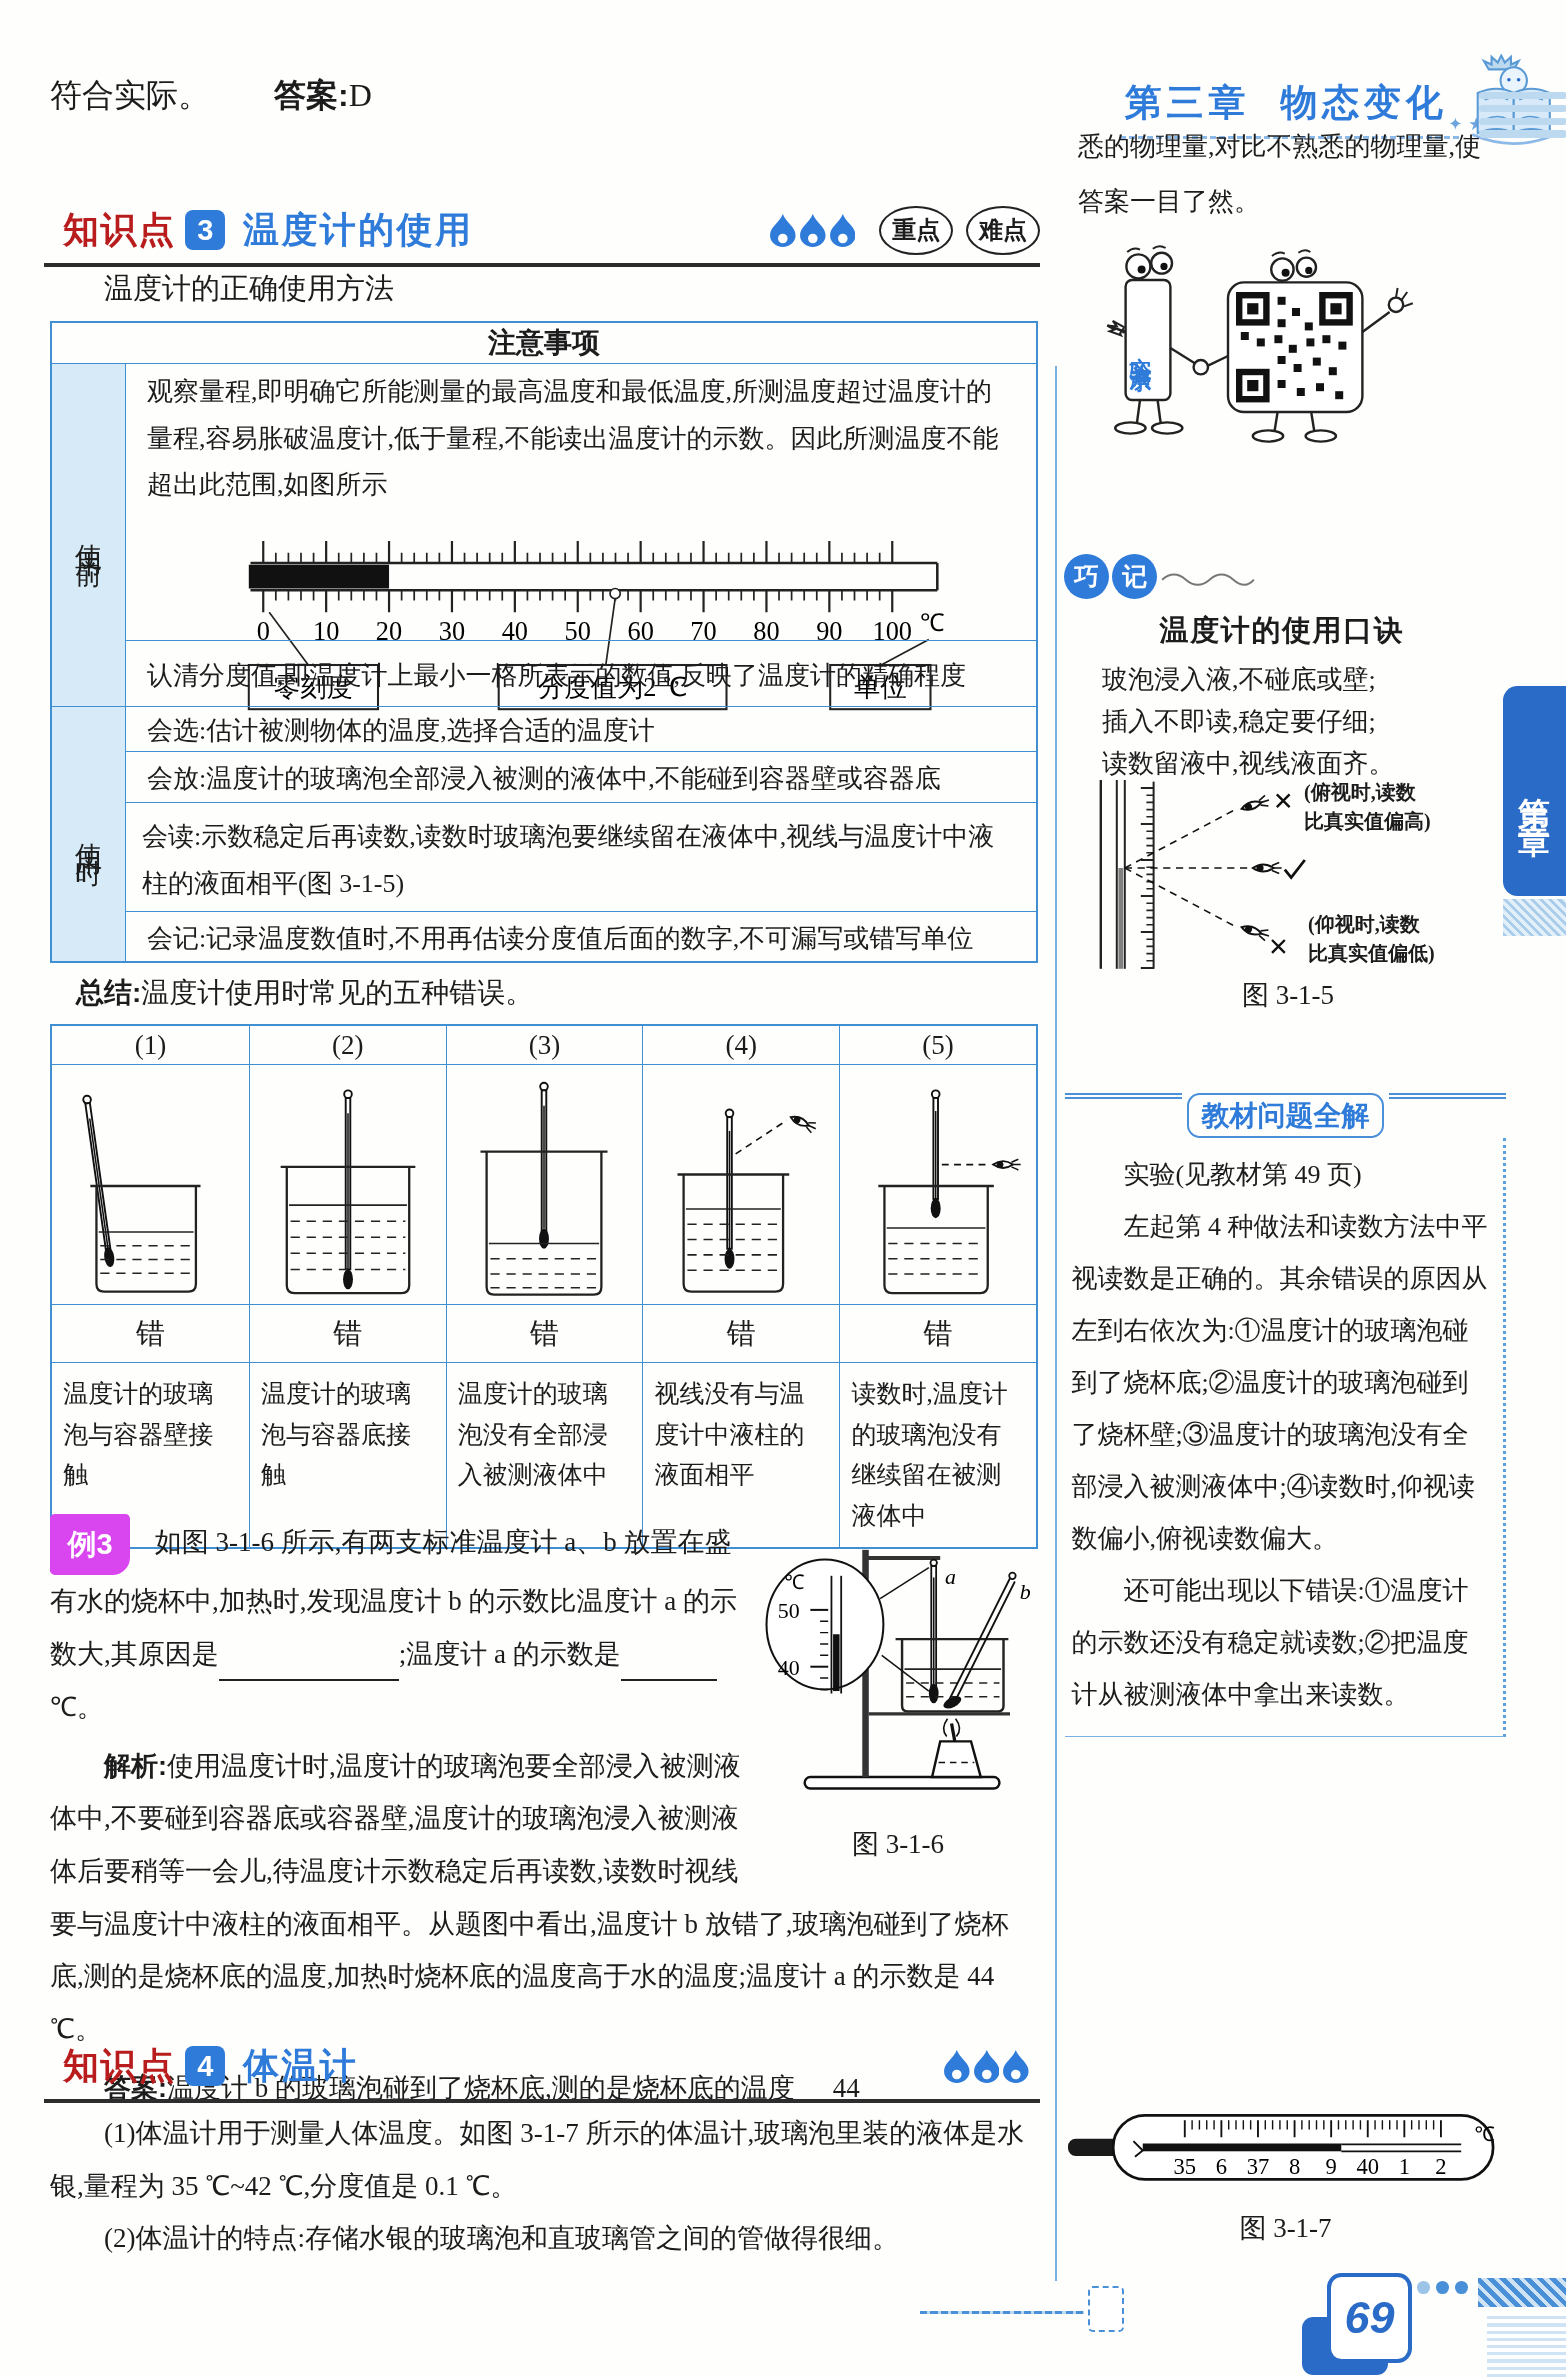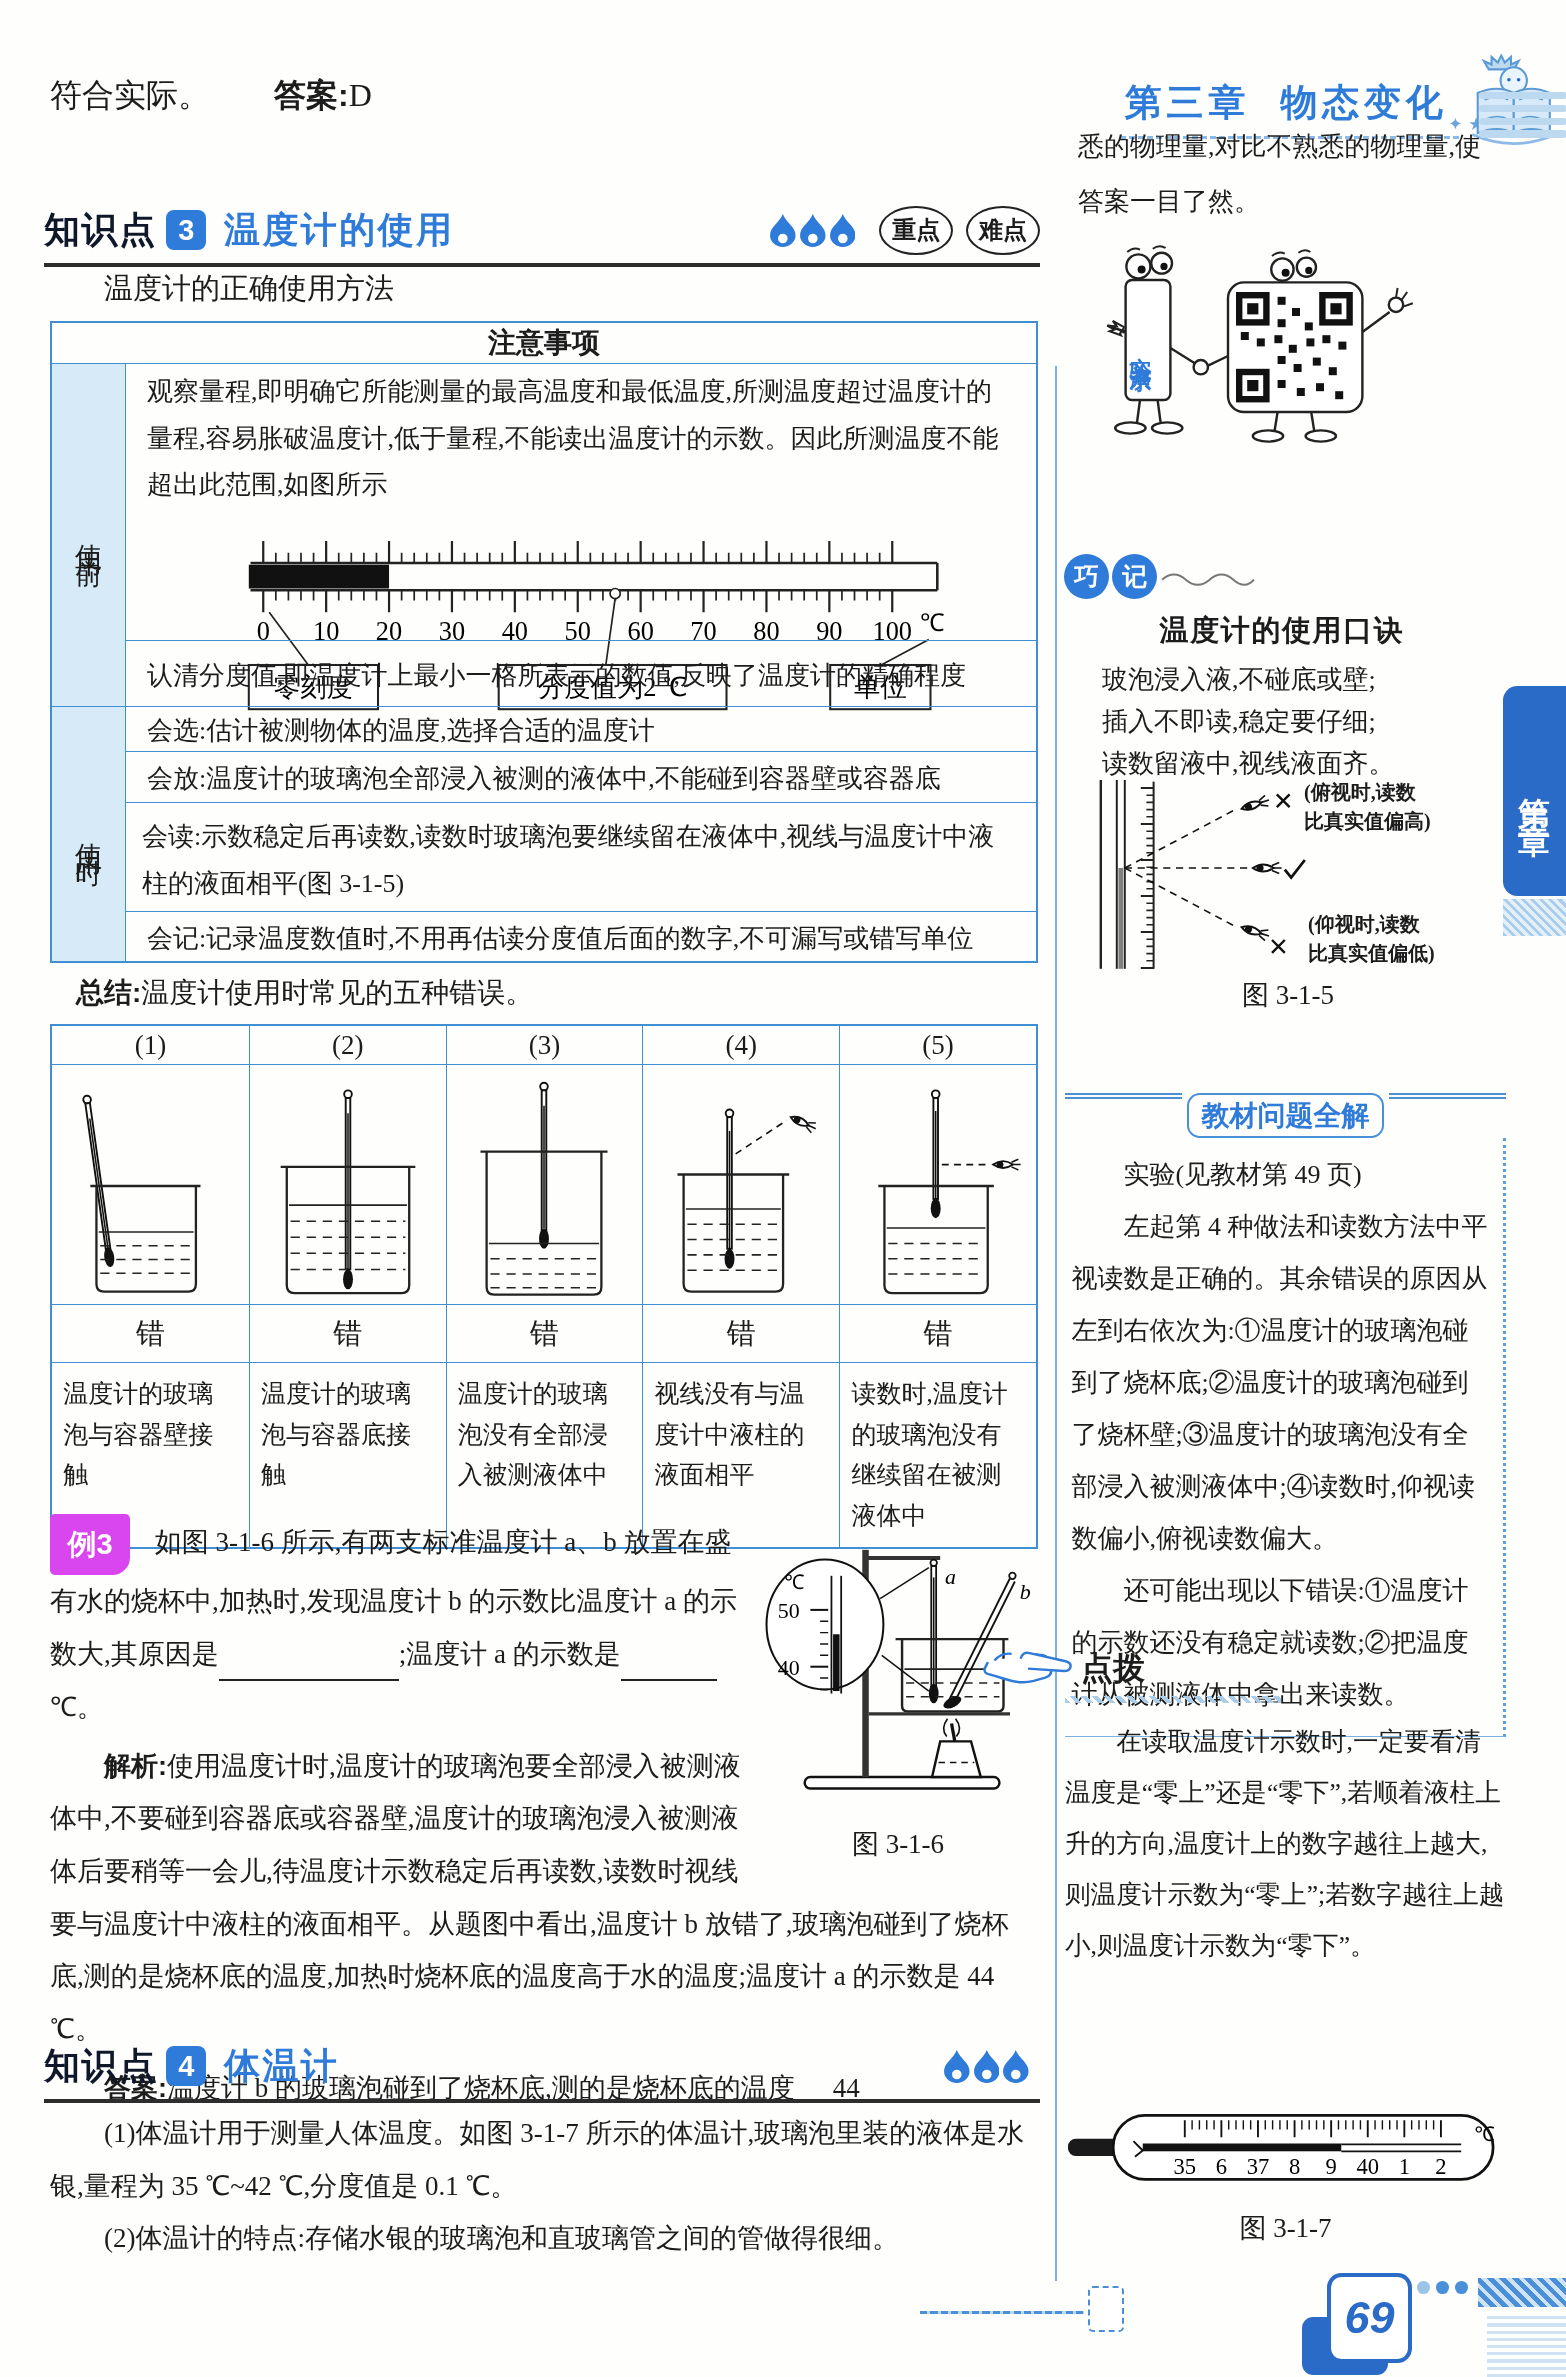--- a/index.html
+++ b/index.html
@@ -17,21 +17,21 @@
   .chap-lines{position:absolute;right:0;top:22.4px;width:88px;}
   .chap-lines div{height:7.2px;background:#bcd9f0;border-radius:4px;margin:5.6px 0;}
 
   
   .topline{position:absolute;left:50px;top:74px;font-size:32px;}
   .topline b{font-family:"Liberation Sans",sans-serif;}
 
   
   .kp{position:absolute;left:44px;width:996px;}
   .kp-row{display:flex;align-items:center;height:56px;}
-  .kp-label{font-family:"Liberation Sans",sans-serif;font-weight:bold;font-size:36px;color:#0f172a;letter-spacing:1.6px;}
+  .kp-label{font-family:"Liberation Sans",sans-serif;font-weight:bold;font-size:36px;color:#b91c1c;letter-spacing:1.6px;margin-left:19px;}
   .kp-num{width:40px;height:40px;background:#2f7bd9;color:#fff;border-radius:8px;margin:0 9.6px;
       display:flex;align-items:center;justify-content:center;
       font-family:"Liberation Sans",sans-serif;font-weight:bold;font-size:29px;}
   .kp-title{font-family:"Liberation Sans",sans-serif;font-weight:bold;font-size:36px;color:#2f7bd9;
       letter-spacing:2.4px;margin-left:8px;}
   .kp-spacer{flex:1;}
   .kp-flames{display:flex;gap:4px;margin-right:11.2px;}
   .kp-badge{min-width:70px;height:45px;border:2.4px solid #222;border-radius:50%;background:#fff;
       display:flex;align-items:center;justify-content:center;font-size:24px;font-weight:bold;
       margin-left:12.8px;font-family:"Liberation Sans",sans-serif;}
@@ -617,36 +617,20 @@
       <div class="tb-badge">教材问题全解</div>
       <div class="tb-line"></div>
     </div>
     <div class="tb-box">
       <p class="ind">实验(见教材第 49 页)</p>
       <p class="ind">左起第 4 种做法和读数方法中平视读数是正确的。其余错误的原因从左到右依次为:①温度计的玻璃泡碰到了烧杯底;②温度计的玻璃泡碰到了烧杯壁;③温度计的玻璃泡没有全部浸入被测液体中;④读数时,仰视读数偏小,俯视读数偏大。</p>
       <p class="ind">还可能出现以下错误:①温度计的示数还没有稳定就读数;②把温度计从被测液体中拿出来读数。</p>
     </div>
   </div>
 
-  <div class="rc-tips">
-    <div class="tips-head">
-      <span class="tips-hand">
-        <svg width="90" height="50" viewBox="0 0 110 60">
-          <g fill="#fff" stroke="#2f7bd9" stroke-width="3" stroke-linejoin="round">
-            <path d="M6,24 l-4,8 q-1,6 6,7 l20,6 q18,6 34,2 l14,-4 q9,-3 7,-11 l-2,-8 q-2,-9 -12,-9 l-16,-1"></path>
-            <path d="M46,20 q2,-9 11,-7 l44,10 q7,2 6,7 q-1,5 -8,5 l-44,-3"></path>
-            <path d="M14,22 q9,-10 21,-8" fill="none"></path>
-          </g>
-        </svg>
-      </span>
-      <span class="tips-title">点拨</span>
-    </div>
-    <div class="tips-rule"></div>
-    <div class="tips-text">在读取温度计示数时,一定要看清温度是“零上”还是“零下”,若顺着液柱上升的方向,温度计上的数字越往上越大,则温度计示数为“零上”;若数字越往上越小,则温度计示数为“零下”。</div>
-  </div>
 
   <div class="rc-f317">
     <svg width="436" height="106" viewBox="0 0 560 135">
       <defs>
           <g id="m7">
             <path d="M9.4,33 V45 M18.8,33 V45 M28.2,33 V45 M37.6,33 V45" stroke="#111" stroke-width="1.8"></path>
           </g>
         </defs>
       <rect x="0" y="57" width="80" height="22" rx="10" fill="#1a1a1a"></rect>
       <rect x="58" y="27" width="488" height="82" rx="41" fill="#fff" stroke="#111" stroke-width="3.5"></rect>

